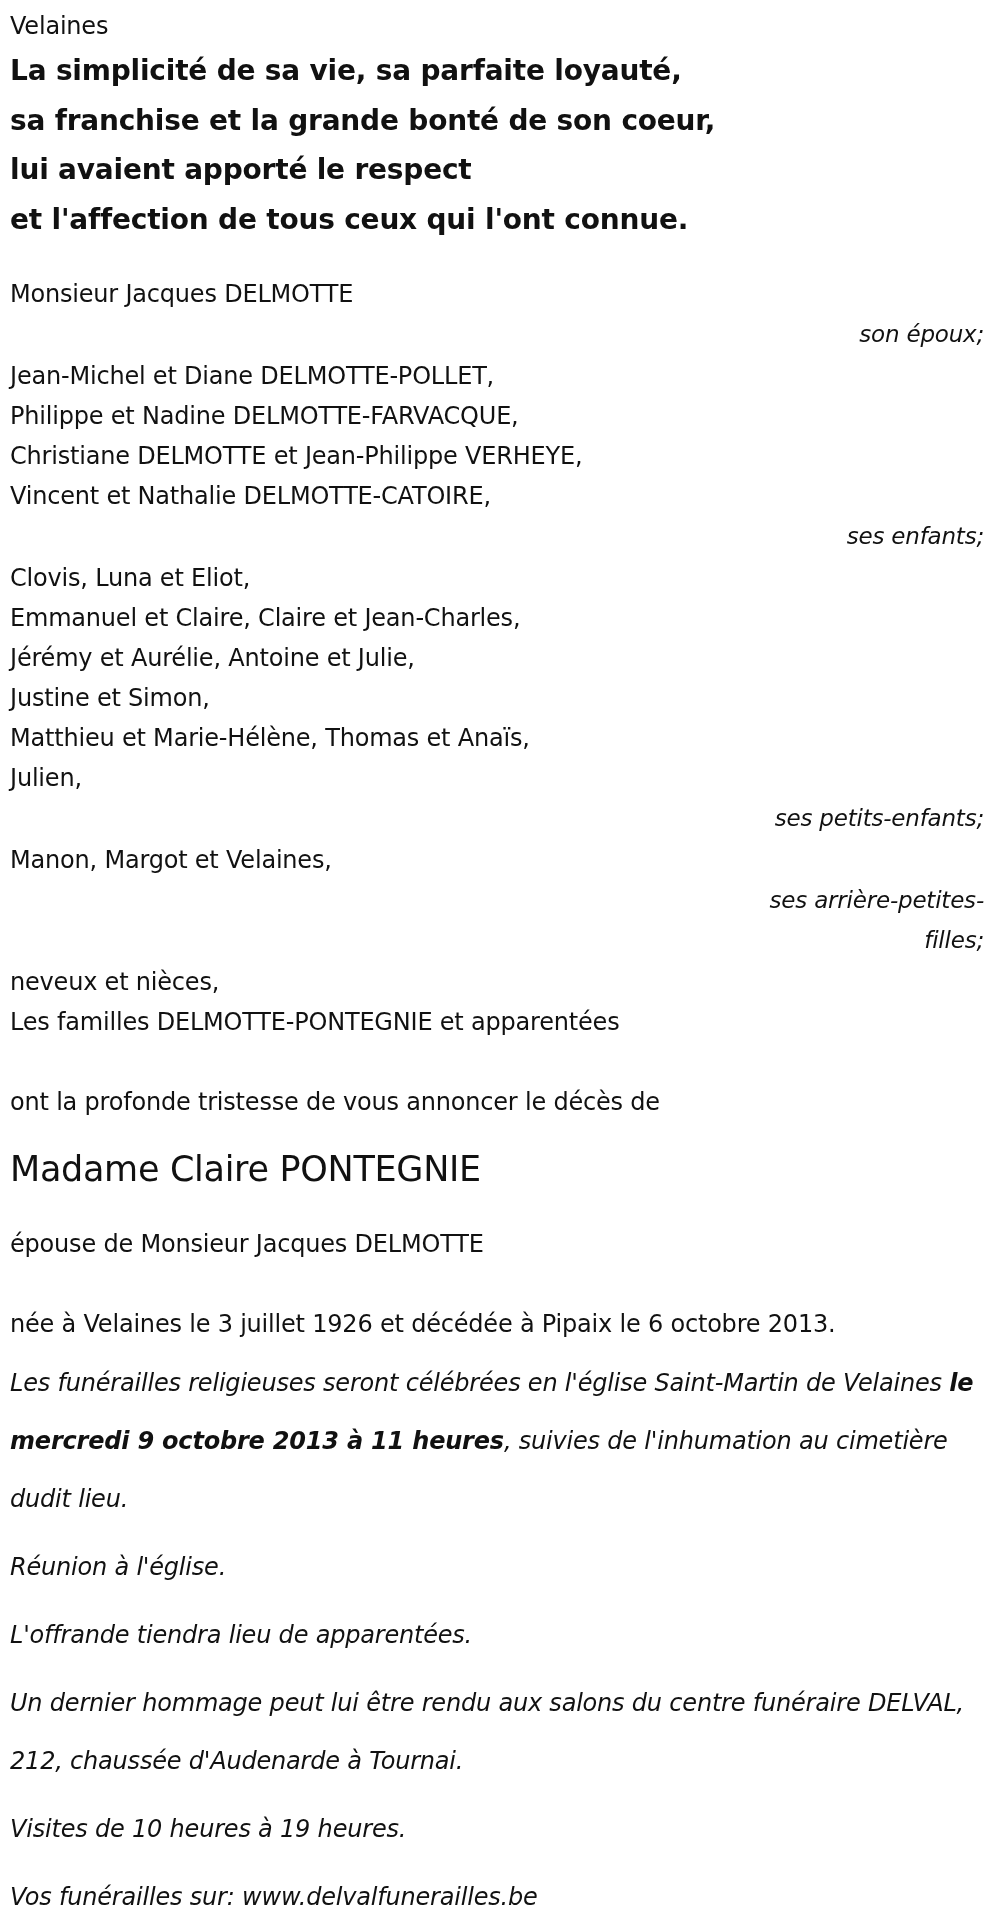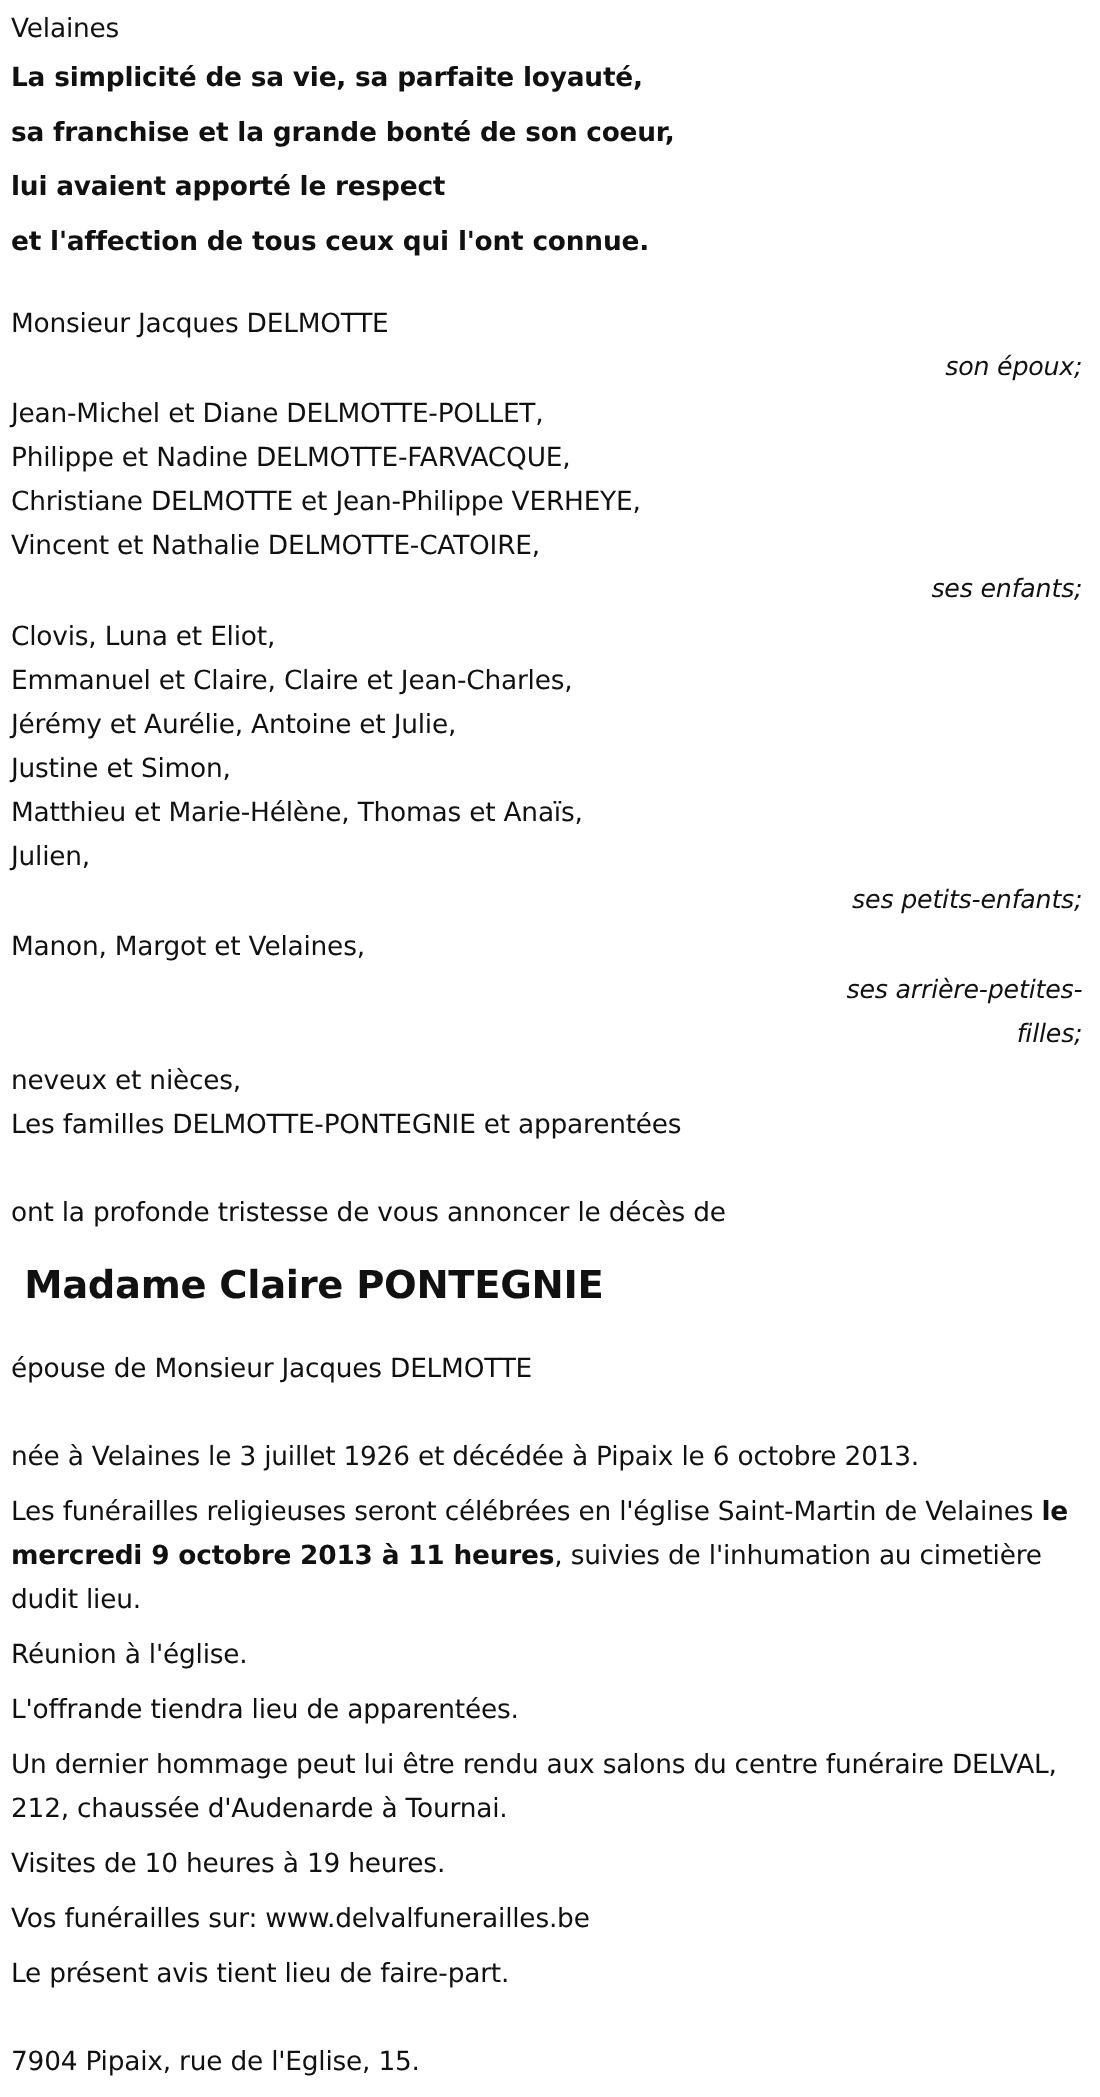--- a/index.html
+++ b/index.html
@@ -17,38 +17,37 @@
       line-height: 40px;
     }
     .page {
       position: relative;
       padding: 6px 10px 0 10px;
       width: 980px;
       letter-spacing: -0.2px;
     }
     .line { display: block; white-space: nowrap; }
     .bold { font-weight: bold; }
-    .intro-quote .line { line-height: 49.5px; font-size: 24px; }
+    .intro-quote .line { line-height: 49.5px; font-size: 28px; }
     .block { position: relative; }
     .rel {
       display: block;
       text-align: right;
       font-style: italic;
       font-size: 23px;
       padding-right: 6px;
     }
     .gap-m { height: 40px; }
     .name-title {
       font-size: 35px;
-      font-weight: bold;
+      font-weight: normal;
       line-height: 50px;
       letter-spacing: -0.3px;
-      margin-left: 12px;
     }
-    .para { display: block; white-space: normal; line-height: 40px; }
+    .para { display: block; white-space: normal; line-height: 58px; font-style: italic; }
     .para-gap { height: 10px; }
   </style>
 </head>
 <body>
 
 <div class="page">
 
   <span class="line">Velaines</span>
 
   <div class="intro-quote">

